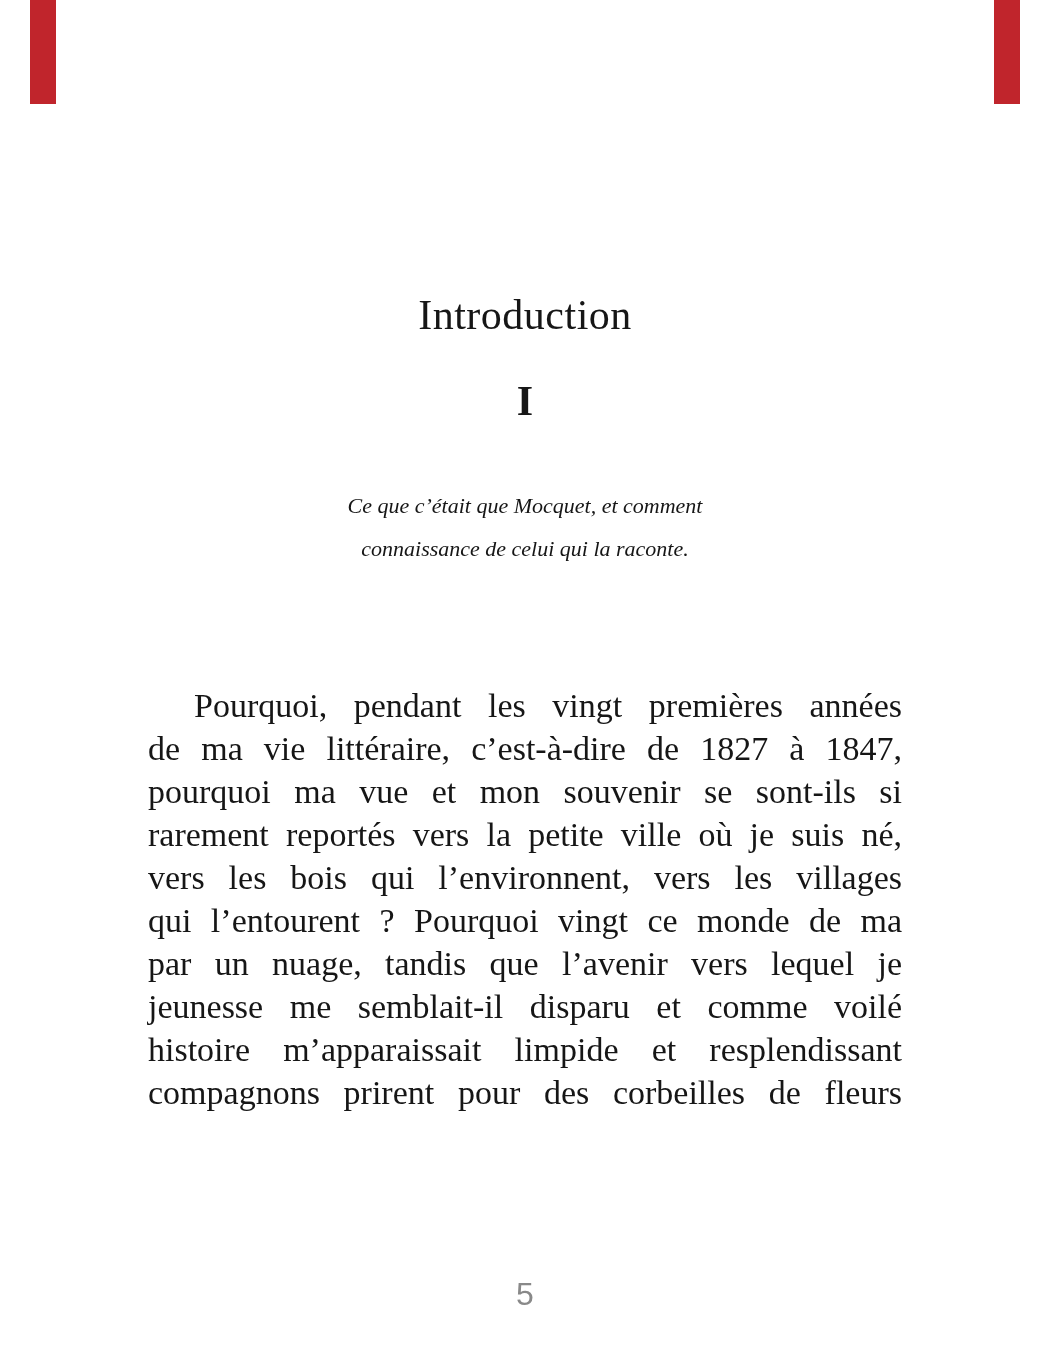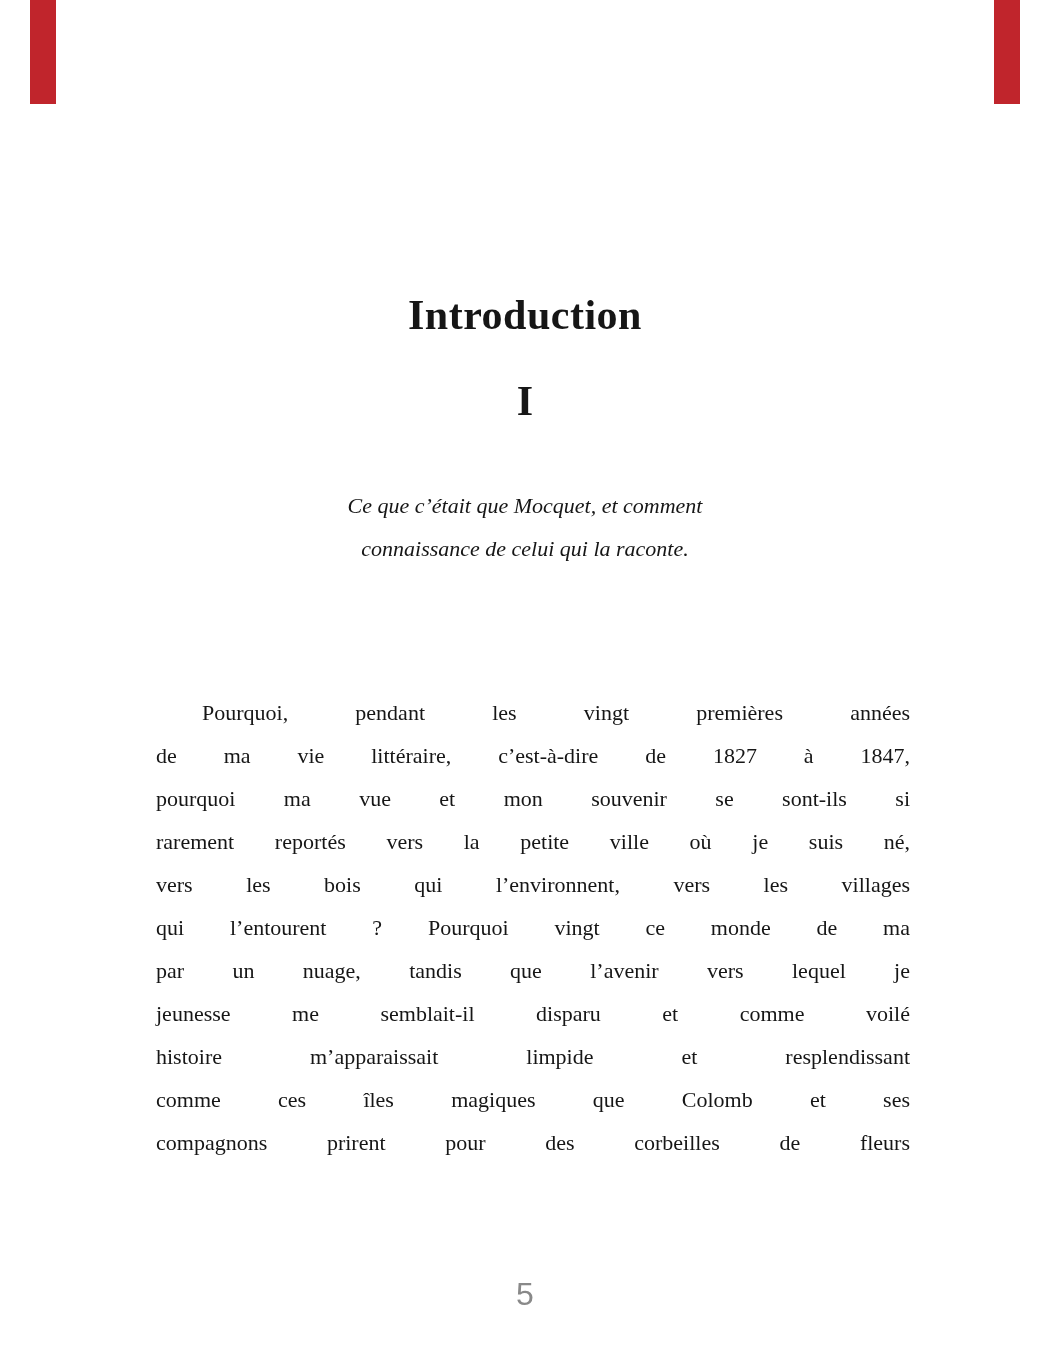--- a/index.html
+++ b/index.html
@@ -25,21 +25,21 @@
   .corner-mark.right { right: 30px; }
 
   .heading {
     position: absolute;
     top: 262px;
     left: 0;
     right: 0;
     text-align: center;
     font-size: 42px;
     line-height: 50px;
-    font-weight: bold;
+    font-weight: normal;
     letter-spacing: 0.5px;
   }
   .chapter-numeral {
     position: absolute;
     top: 376px;
     left: 0;
     right: 0;
     text-align: center;
     font-size: 42px;
     line-height: 50px;
@@ -51,25 +51,24 @@
     left: 120px;
     right: 120px;
     text-align: center;
     font-style: italic;
     font-size: 22px;
     line-height: 43px;
   }
   .body-text {
     position: absolute;
     top: 684px;
-    left: 156px;
+    left: 148px;
     width: 754px;
-    font-size: 22px;
+    font-size: 34px;
     line-height: 43px;
-    margin-top: 7px;
   }
   .body-line {
     text-align: justify;
     text-align-last: justify;
     white-space: normal;
   }
   .body-line.first {
     padding-left: 46px;
   }
   .page-number {
@@ -104,19 +103,18 @@
   <div class="body-text">
       <div class="body-line first">Pourquoi, pendant les vingt premières années</div>
       <div class="body-line">de ma vie littéraire, c’est-à-dire de 1827 à 1847,</div>
       <div class="body-line">pourquoi ma vue et mon souvenir se sont-ils si</div>
       <div class="body-line">rarement reportés vers la petite ville où je suis né,</div>
       <div class="body-line">vers les bois qui l’environnent, vers les villages</div>
       <div class="body-line">qui l’entourent ? Pourquoi vingt ce monde de ma</div>
       <div class="body-line">par un nuage, tandis que l’avenir vers lequel je</div>
       <div class="body-line">jeunesse me semblait-il disparu et comme voilé</div>
       <div class="body-line">histoire m’apparaissait limpide et resplendissant</div>
-      <div class="body-line">comme ces îles magiques que Colomb et ses</div>
       <div class="body-line">compagnons prirent pour des corbeilles de fleurs</div>
     </div>
 
   <div class="page-number" style="color: rgb(137, 137, 137);">5</div>
 
 </div>
 
 </body></html>

